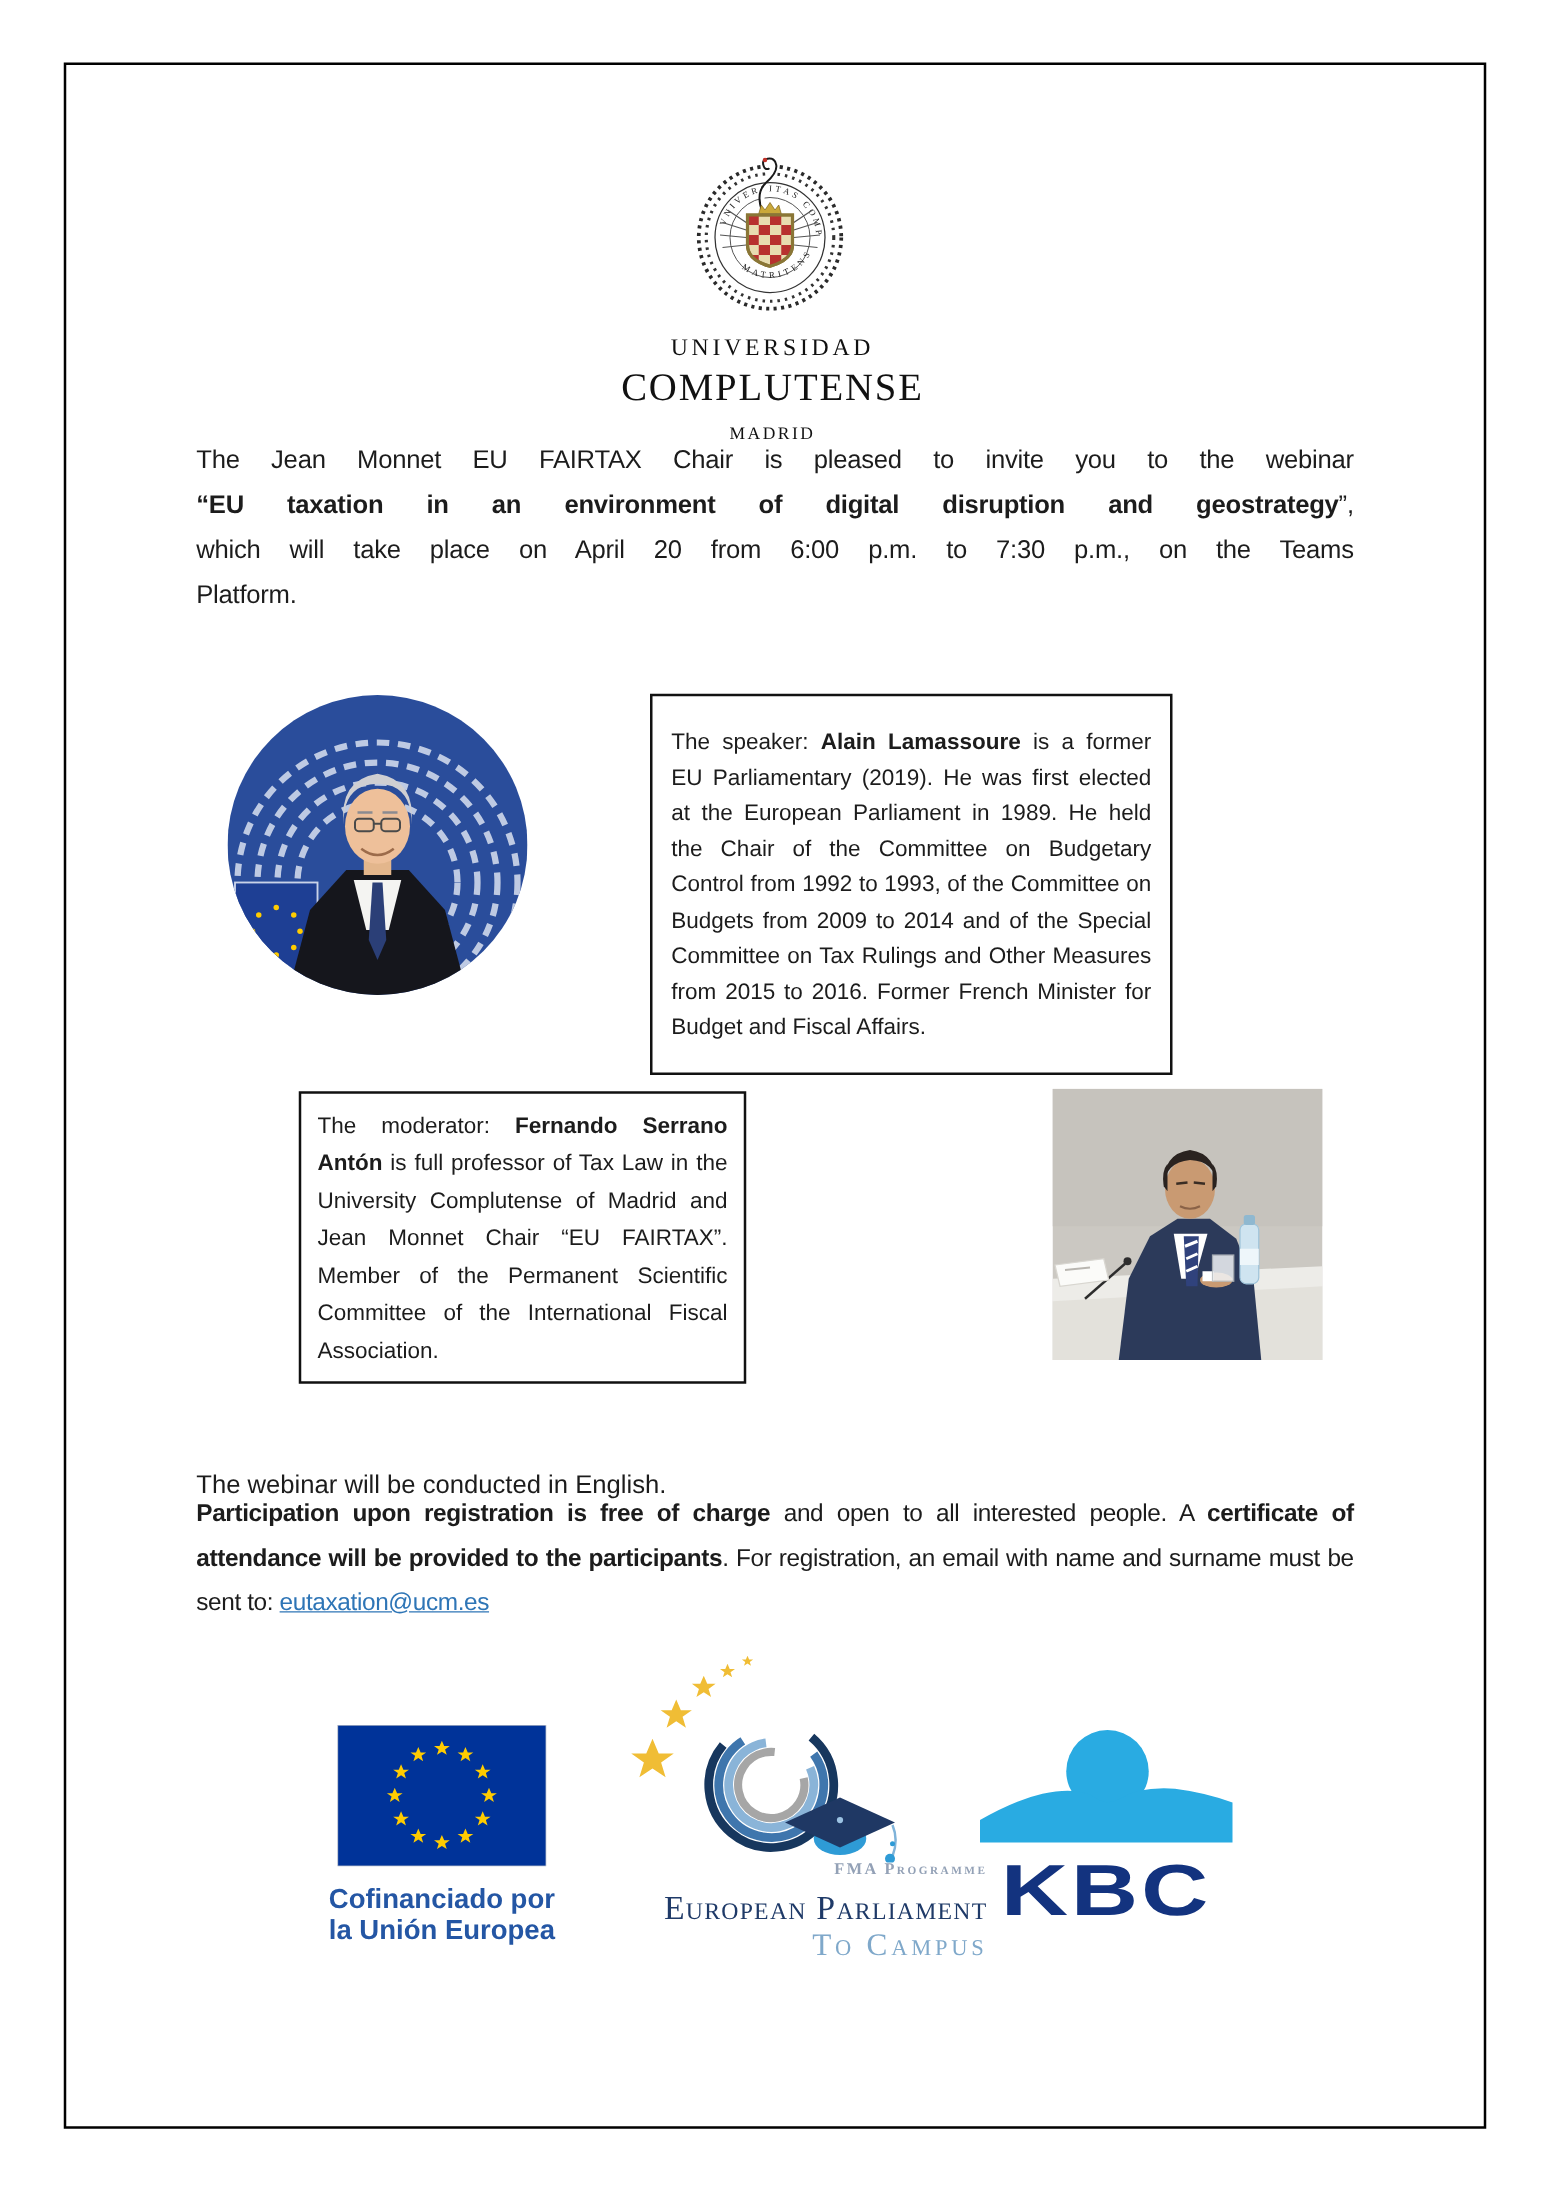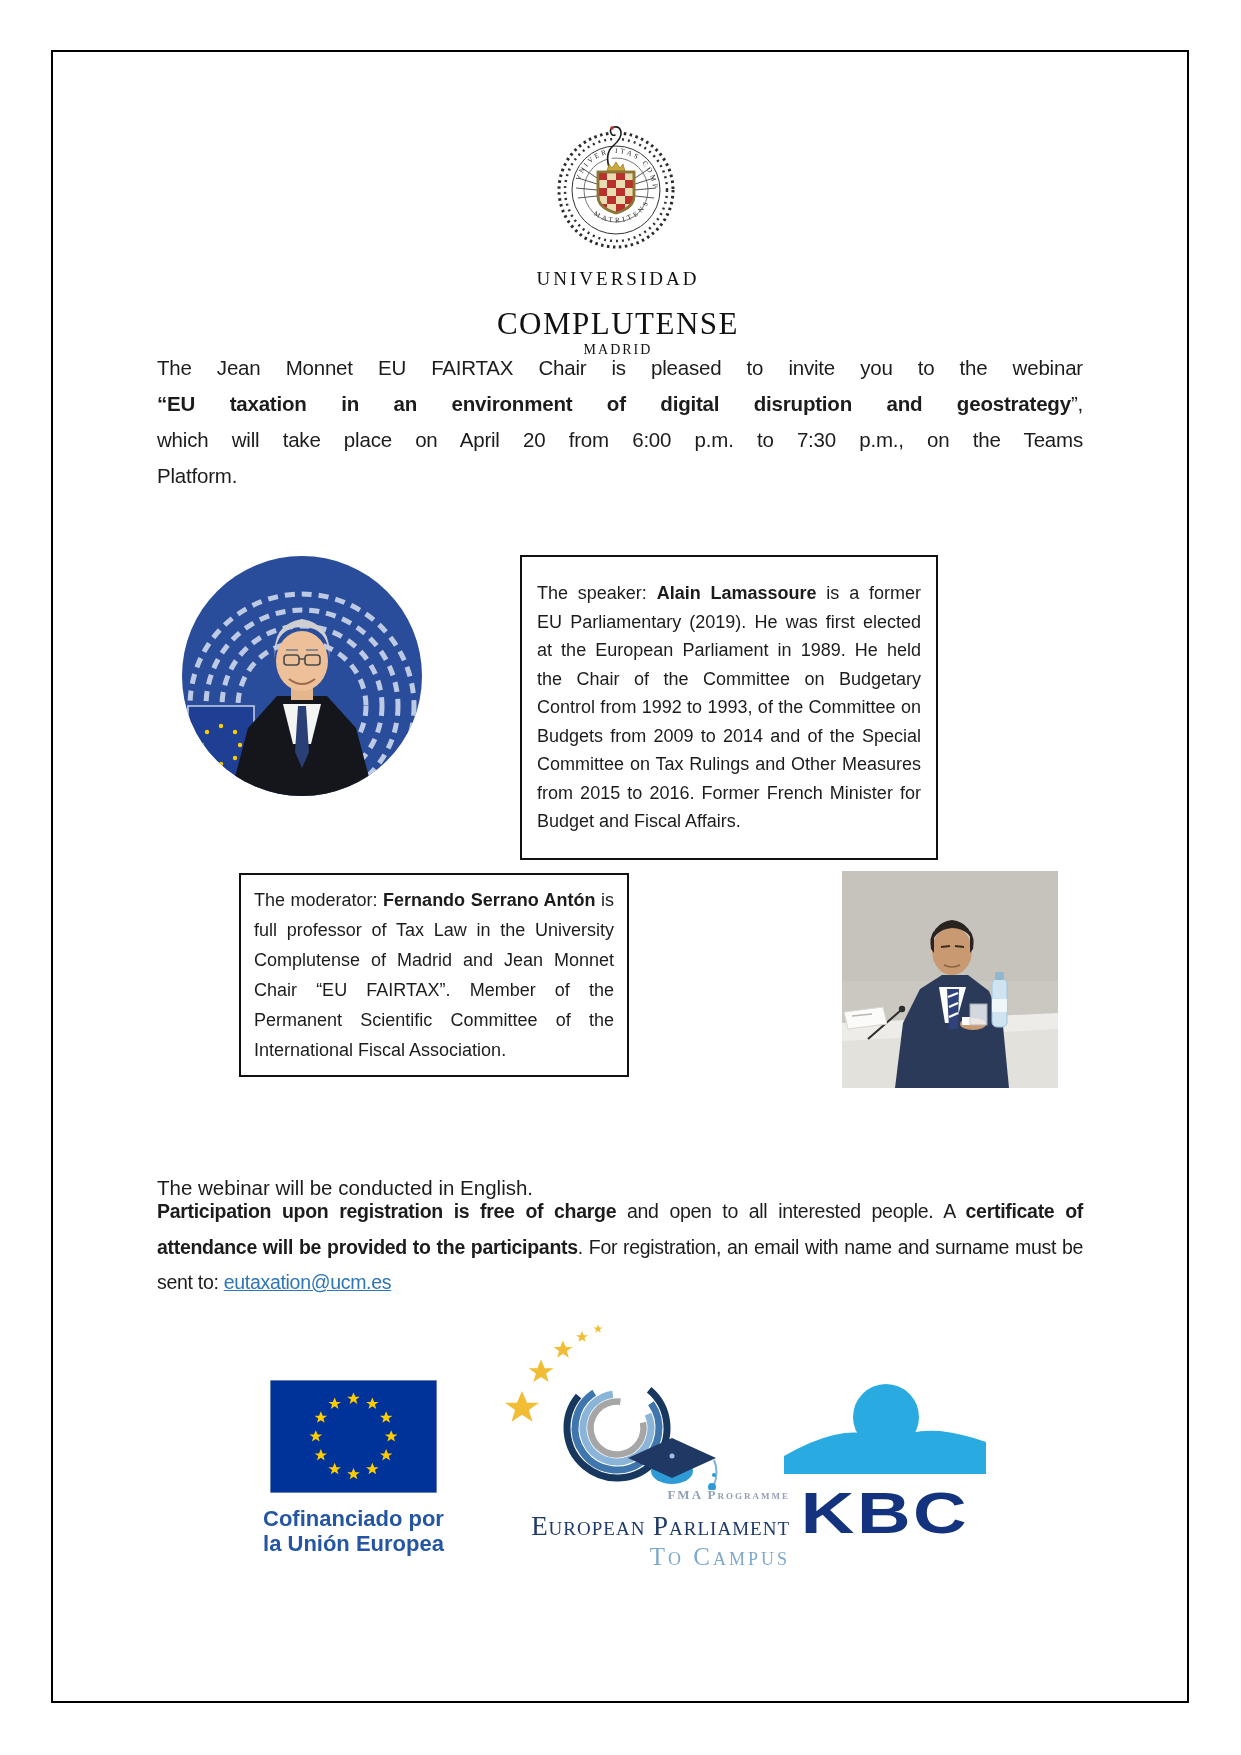--- a/index.html
+++ b/index.html
@@ -6,34 +6,34 @@
   .page{position:relative;width:1241px;height:1755px;background:#ffffff;
         font-family:"Liberation Sans",sans-serif;color:#1c1c1c;overflow:hidden;}
   .page-border{position:absolute;left:51px;top:50px;width:1138px;height:1653px;
         border:2px solid #000;box-sizing:border-box;}
   .abs{position:absolute;}
 
   
   .uni-block{left:440px;top:268px;width:356px;text-align:center;
         font-family:"Liberation Serif",serif;color:#111;}
   .uni1{font-size:19px;letter-spacing:3px;}
-  .uni2{font-size:31px;letter-spacing:1.5px;margin-top:16px;}
-  .uni3{font-size:14px;letter-spacing:2px;margin-top:0;}
+  .uni2{font-size:31px;letter-spacing:1.5px;margin-top:2px;}
+  .uni3{font-size:14px;letter-spacing:2px;margin-top:12px;}
 
   
   .intro{left:157px;top:350px;width:926px;font-size:20.5px;line-height:36px;
         letter-spacing:-0.2px;}
   .jline{text-align:justify;text-align-last:justify;}
   .intro b{font-weight:bold;}
 
   
   .tbox{border:2px solid #111;box-sizing:border-box;text-align:justify;background:#fff;}
   .speaker-box{left:520px;top:555px;width:418px;padding:22px 15px;
         font-size:18px;line-height:28.5px;}
-  .moderator-box{left:239px;top:873px;width:390px;padding:10px 13px;
+  .moderator-box{left:239px;top:873px;width:358px;padding:10px 13px;
         font-size:18px;line-height:30px;}
 
   .lang-note{left:157px;top:1146px;width:926px;font-size:20.5px;margin-top:30px;}
   .reg{left:157px;top:1194px;width:926px;font-size:19.5px;line-height:35.5px;
         letter-spacing:-0.3px;text-align:justify;}
   .reg a{text-decoration:underline;}
 
   
   .eu-flag{left:270px;top:1380px;}
   .eu-caption{left:246px;top:1506px;width:215px;text-align:center;

